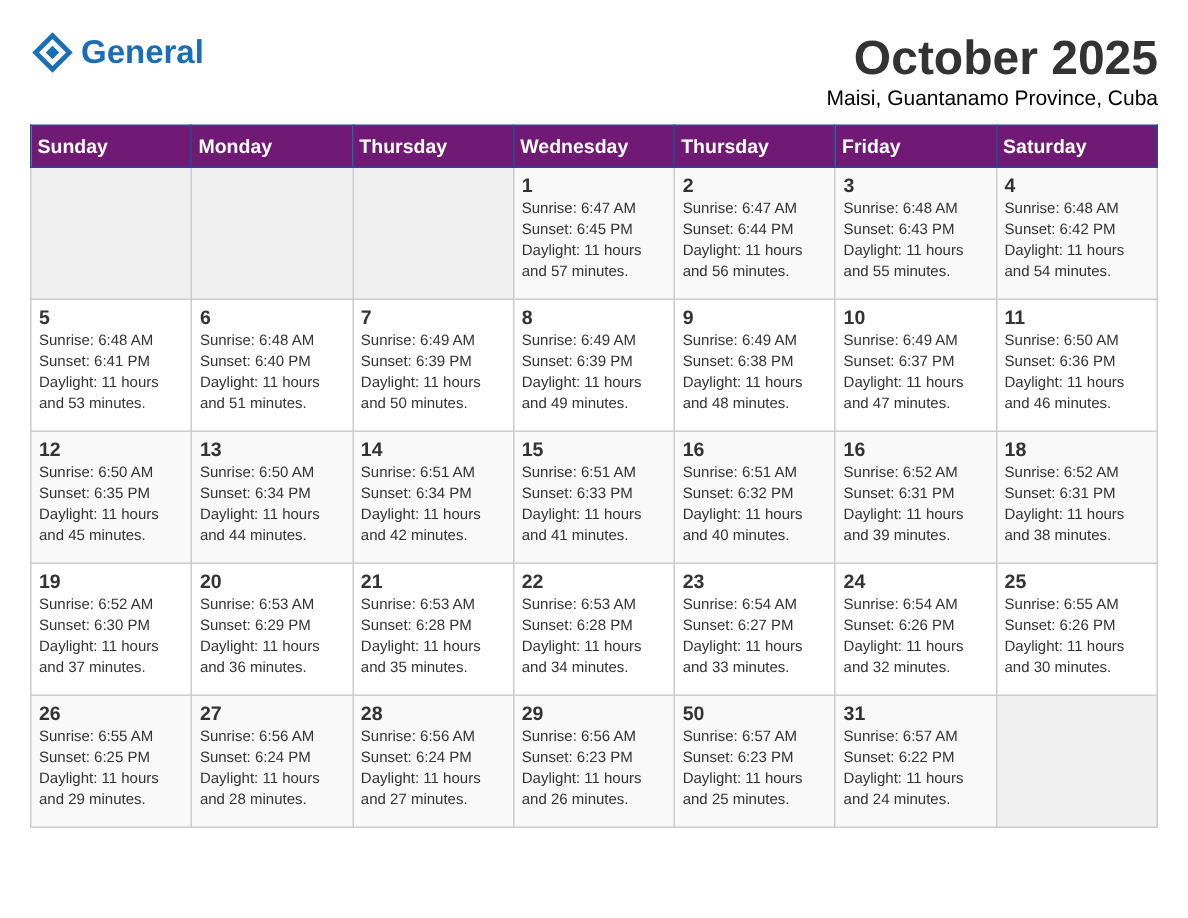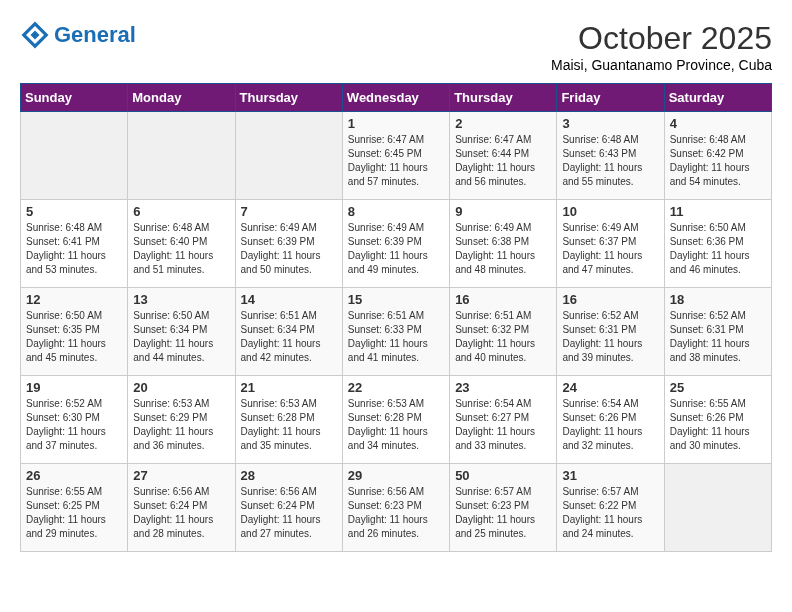--- a/index.html
+++ b/index.html
@@ -32,21 +32,21 @@
     .logo-icon {
       width: 30px;
       height: 30px;
       margin-right: 4px;
     }
     .title-block {
       text-align: right;
     }
     .month-title {
       font-size: 32px;
-      font-weight: normal;
+      font-weight: bold;
       color: #333;
     }
     .subtitle {
       font-size: 14px;
       color: #000000;
     }
     table {
       width: 100%;
       border-collapse: collapse;
       table-layout: fixed;

